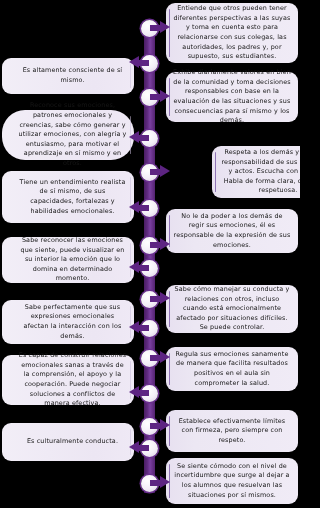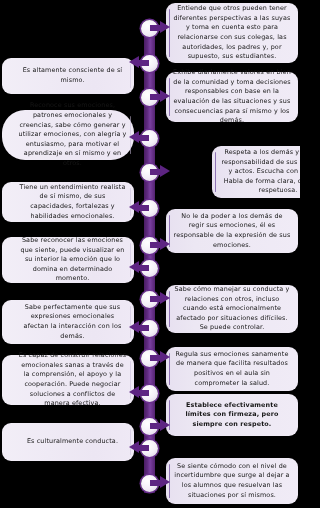--- a/index.html
+++ b/index.html
@@ -200,21 +200,21 @@
   </div>
 
   <div class="card right" style="top:146px; height:52px;margin-left:46px;">
     <p>Respeta a los demás y asume la responsabilidad de sus decisiones y actos. Escucha con respeto. Habla de forma clara, calmada y respetuosa.</p>
   </div>
   <div class="arrow to-right" style="left:150px; top:165px;">
     <span class="stub"></span>
       <span class="head"></span>
   </div>
 
-  <div class="card left" style="top:182px; height:40px;justify-content:center;">
+  <div class="card left" style="top:171px; height:52px;justify-content:center;">
     <p>Tiene un entendimiento realista de sí mismo, de sus capacidades, fortalezas y habilidades emocionales.</p>
   </div>
   <div class="arrow to-left" style="left:129px; top:201px;">
     <span class="stub"></span>
       <span class="head"></span>
   </div>
 
   <div class="card right" style="top:209px; height:44px;">
     <p>No le da poder a los demás de regir sus emociones, él es responsable de la expresión de sus emociones.</p>
   </div>
@@ -256,21 +256,21 @@
   </div>
 
   <div class="card left" style="top:355px; height:50px;">
     <p>Es capaz de construir relaciones emocionales sanas a través de la comprensión, el apoyo y la cooperación. Puede negociar soluciones a conflictos de manera efectiva.</p>
   </div>
   <div class="arrow to-left" style="left:129px; top:386px;">
     <span class="stub"></span>
       <span class="head"></span>
   </div>
 
-  <div class="card right" style="top:394px; height:42px;font-weight:bold;">
+  <div class="card right" style="top:410px; height:42px;">
     <p>Establece efectivamente límites con firmeza, pero siempre con respeto.</p>
   </div>
   <div class="arrow to-right" style="left:150px; top:419px;">
     <span class="stub"></span>
       <span class="head"></span>
   </div>
 
   <div class="card left" style="top:423px; height:38px;">
     <p>Es culturalmente conducta.</p>
   </div>

